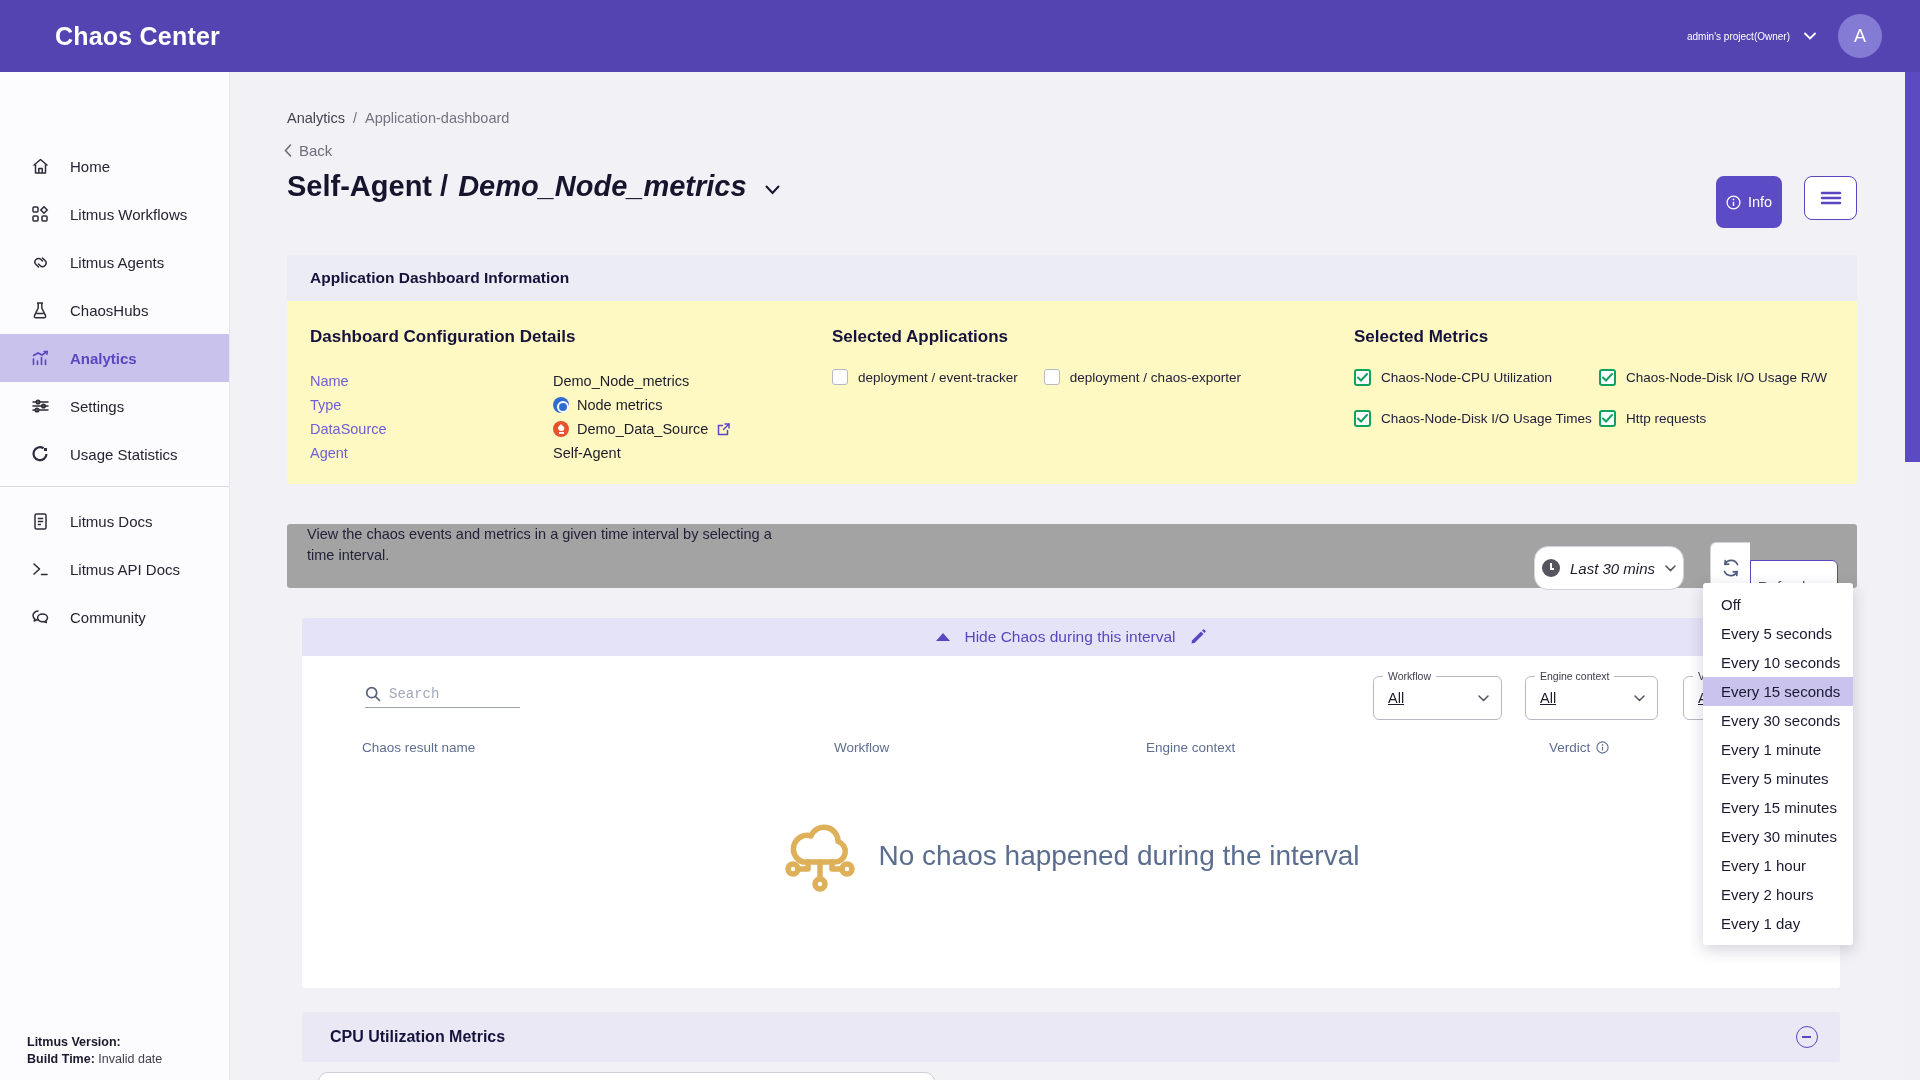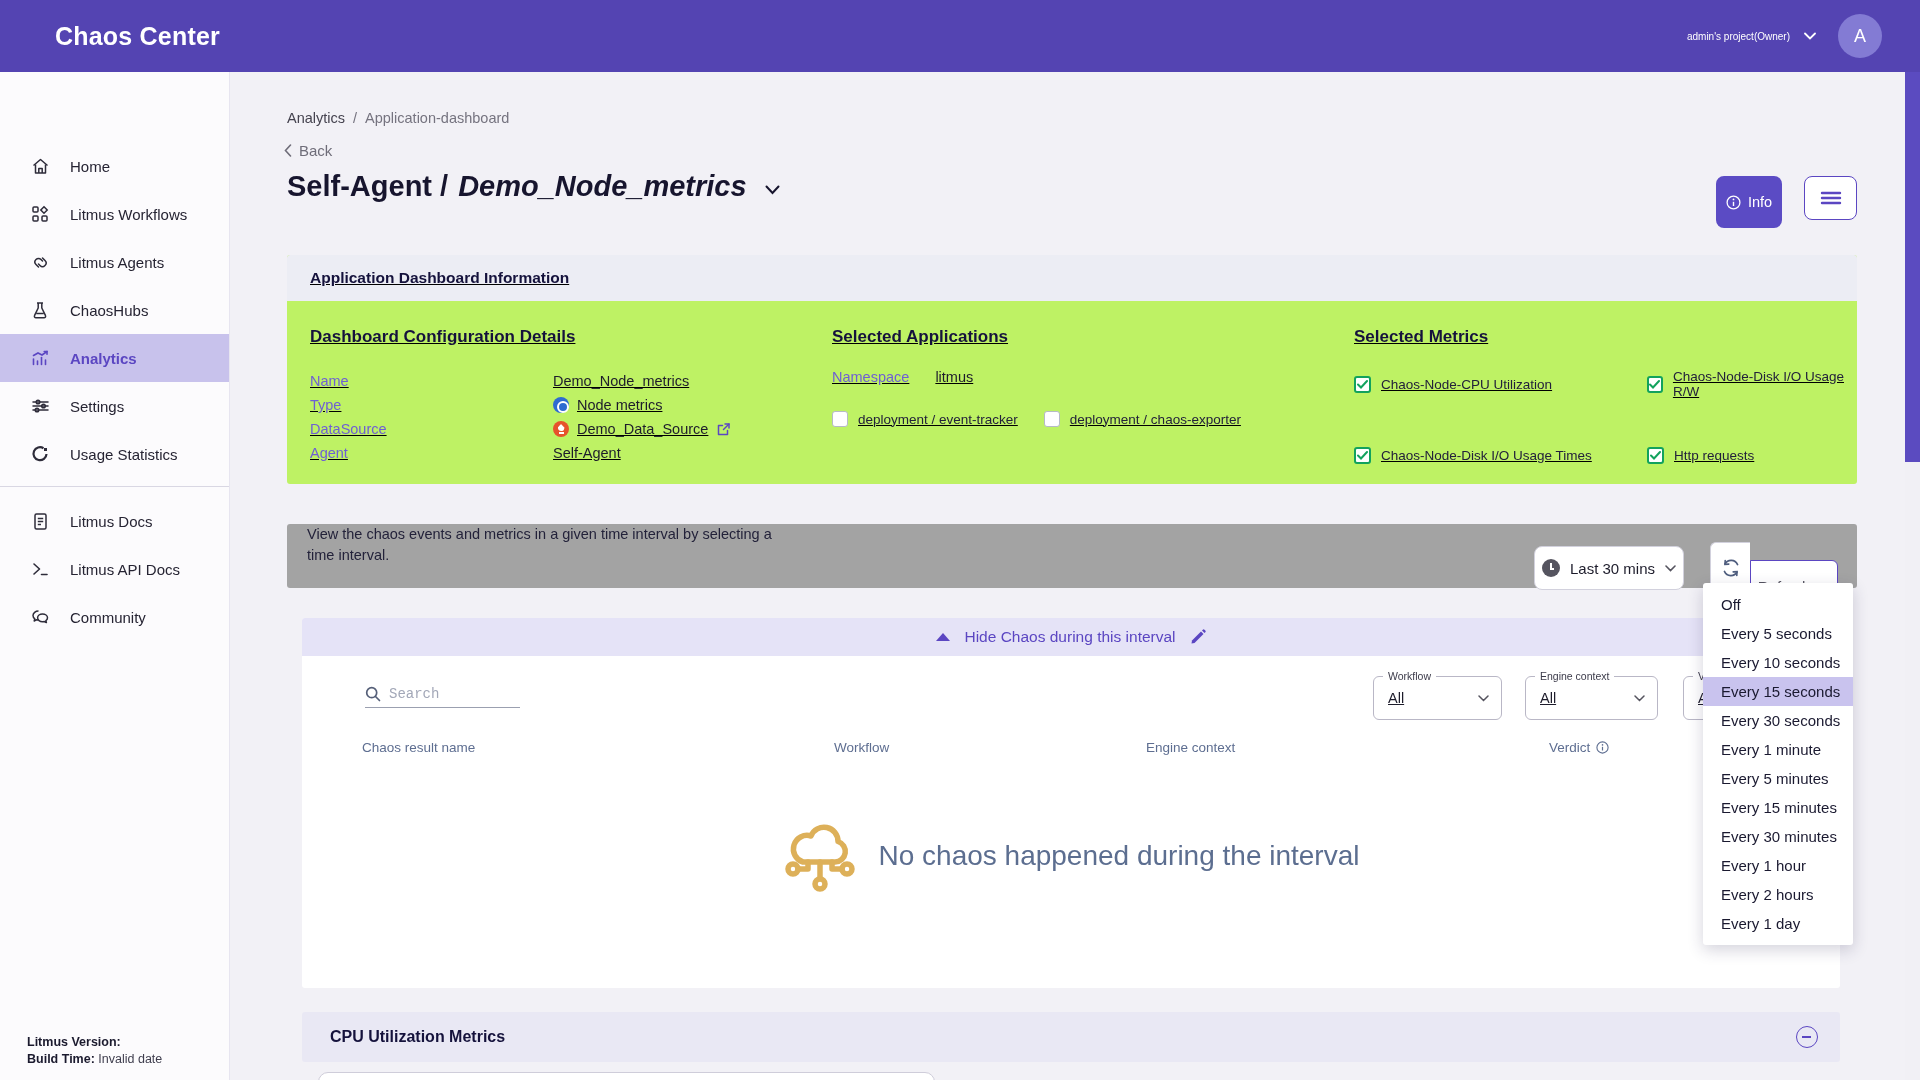--- a/index.html
+++ b/index.html
@@ -39,57 +39,57 @@
   .page-title .t-bold { font-weight:bold; }
   .page-title .t-ital { font-style:italic; font-weight:600; }
   .title-caret { margin-left:8px; margin-top:6px; color:#17152e; cursor:pointer; }
   .actions { display:flex; gap:22px; margin-top:6px; }
   .info-btn { width:66px; height:52px; background:#5b4bc4; border:none; border-radius:8px; color:#fff;
               font-size:14.5px; display:flex; align-items:center; justify-content:center; gap:7px; cursor:pointer; }
   .menu-btn { width:53px; height:44px; background:#fff; border:1.5px solid #5b46c2; border-radius:8px;
               display:flex; align-items:center; justify-content:center; cursor:pointer; color:#5b46c2; }
 
   
-  .info-card { position:absolute; left:57px; top:183px; width:1570px; height:229px; background:#bef264; border-radius:3px;text-decoration:underline; }
+  .info-card { position:absolute; left:57px; top:183px; width:1570px; height:229px; background:#fef9c3; border-radius:3px; }
   .card-head { height:46px; background:#ecedf4; display:flex; align-items:center; padding-left:23px;
                font-size:15.5px; font-weight:bold; color:#15123c; border-radius:3px 3px 0 0; }
   .card-body { display:flex; padding:26px 0 0 23px; }
   .col-config { width:522px; }
   .col-apps { width:522px; }
   .col-metrics { flex:1; }
   .sect-title { font-size:17px; font-weight:600; color:#15123c; margin-bottom:22px; }
   .cfg-row { display:flex; font-size:14.5px; line-height:24px; }
   .cfg-label { width:243px; color:#6e5fd4; }
   .cfg-value { color:#1d1c2b; display:flex; align-items:center; gap:8px; }
   .ns-row { display:flex; gap:26px; font-size:14.5px; margin-bottom:26px; }
   .ns-label { color:#6e5fd4; }
   .ns-value { color:#1d1c2b; }
   .chk-row { display:flex; gap:26px;text-align:center; }
   .chk-item { display:flex; align-items:center; gap:10px; font-size:13.5px; color:#22213a; }
   .box-off { width:16px; height:16px; border:1.5px solid #b6bac6; border-radius:3px; background:#fff; }
   .box-on { width:17px; height:17px; border:2px solid #12a25d; border-radius:3px; background:#fff;
             display:flex; align-items:center; justify-content:center; color:#12a25d; }
-  .metrics-grid { display:grid; grid-template-columns:245px auto; row-gap:24px; column-gap:0;gap:48px; }
+  .metrics-grid { display:grid; grid-template-columns:245px auto; row-gap:24px; column-gap:0; }
 
   
   .mini-blue { width:16px; height:16px; border-radius:50%; background:#2f6cd0; position:relative; flex:0 0 16px; }
   .mini-blue::after { content:""; position:absolute; left:4px; top:4px; width:8px; height:8px;
                       border:2px solid #fff; border-radius:50%; }
   .mini-prom { width:16px; height:16px; border-radius:50%; background:#e6522c; position:relative; flex:0 0 16px; }
   .mini-prom::after { content:""; position:absolute; left:4.5px; top:3px; width:7px; height:7px;
                       background:#fff; border-radius:50% 50% 45% 45%; clip-path:polygon(50% 0,100% 55%,85% 100%,15% 100%,0 55%); }
   .mini-prom::before { content:""; position:absolute; left:5.5px; top:11px; width:5px; height:2px; background:#fff; }
 
   
   .interval-bar { position:absolute; left:57px; top:452px; width:1570px; height:64px; background:#a3a3a3;
                   border-radius:3px; display:flex; align-items:flex-start; justify-content:space-between; padding:0 19px 0 20px; }
   .interval-text { width:470px; font-size:14.5px; line-height:21px; color:#23223a; }
   .interval-ctrls { display:flex; align-items:center; }
-  .time-box { width:150px; height:44px; background:#fff; border:1px solid #d2d1dd; border-radius:8px;
-              display:flex; align-items:center; justify-content:center; gap:10px; font-size:15px; color:#1d1c2b; cursor:pointer; }
+  .time-box { width:150px; height:44px; background:#fff; border:1px solid #d2d1dd; border-radius:14px;
+              display:flex; align-items:center; justify-content:center; gap:10px; font-size:15px; color:#1d1c2b; cursor:pointer;font-style:italic; }
   .clock { width:18px; height:18px; border-radius:50%; background:#55545f; position:relative; }
   .clock::after { content:""; position:absolute; left:8px; top:4px; width:2px; height:6px; background:#fff; }
   .clock::before { content:""; position:absolute; left:8px; top:9px; width:4px; height:2px; background:#fff; }
   .refresh-ico-btn { margin-left:26px; width:40px; height:52px; background:#fff; border:1px solid #d2d1dd;
                      border-right:none; border-radius:6px 0 0 6px; display:flex; align-items:center; justify-content:center;
                      cursor:pointer; color:#4e5d7e; }
   .refresh-btn { width:88px; height:52px; background:#fff; border:1.5px solid #5b46c2; border-radius:0 6px 6px 0;
                  display:flex; align-items:center; justify-content:center; gap:9px; font-size:15px; color:#54535f; cursor:pointer;margin-top:36px; }
 
   
@@ -358,24 +358,20 @@
             </span>
           </div>
           <div class="cfg-row">
             <span class="cfg-label">Agent</span>
             <span class="cfg-value">Self-Agent</span>
           </div>
         </div>
 
         <div class="col-apps">
           <div class="sect-title">Selected Applications</div>
-          <div class="ns-row">
-            <span class="ns-label">Namespace</span>
-            <span class="ns-value">litmus</span>
-          </div>
           <div class="chk-row">
             <span class="chk-item">
               <span class="box-off"></span>
               <span>deployment / event-tracker</span>
             </span>
             <span class="chk-item">
               <span class="box-off"></span>
               <span>deployment / chaos-exporter</span>
             </span>
           </div>

